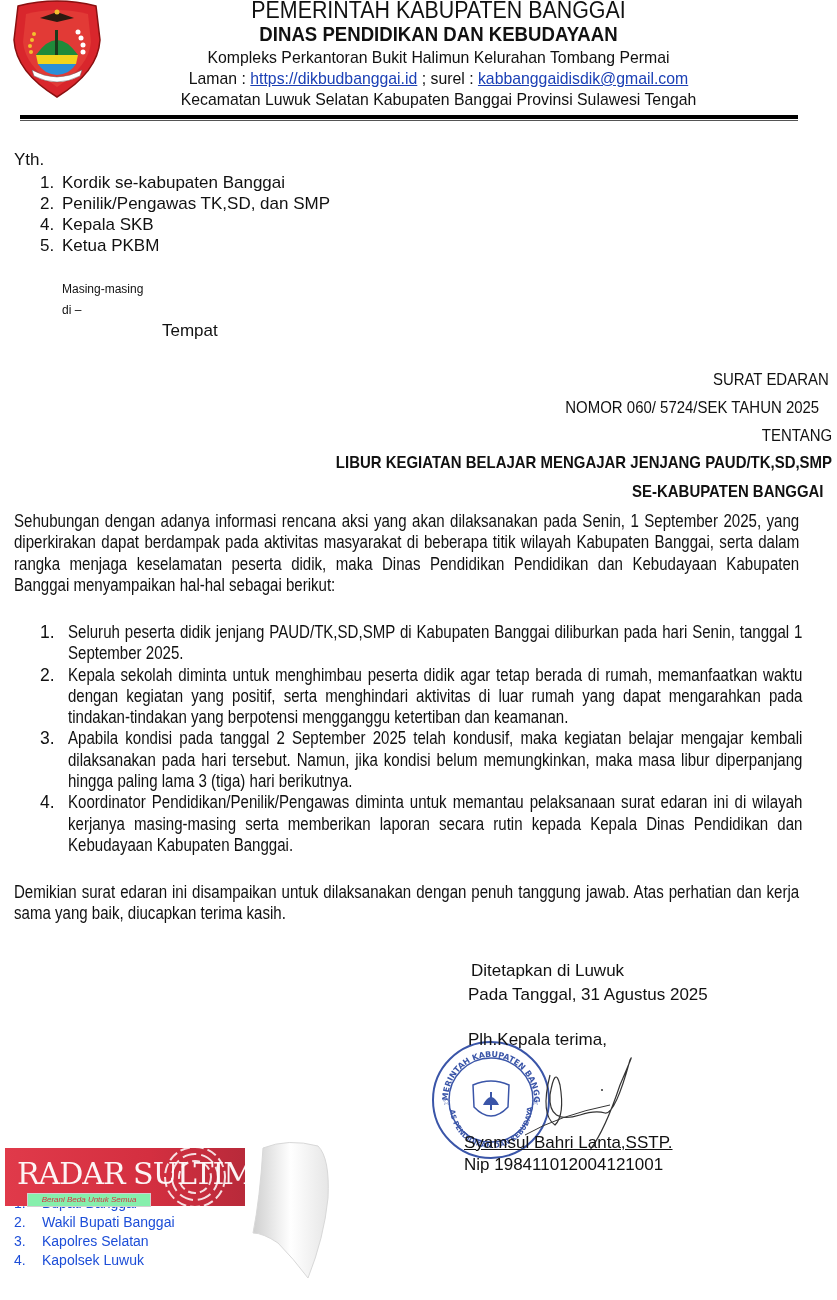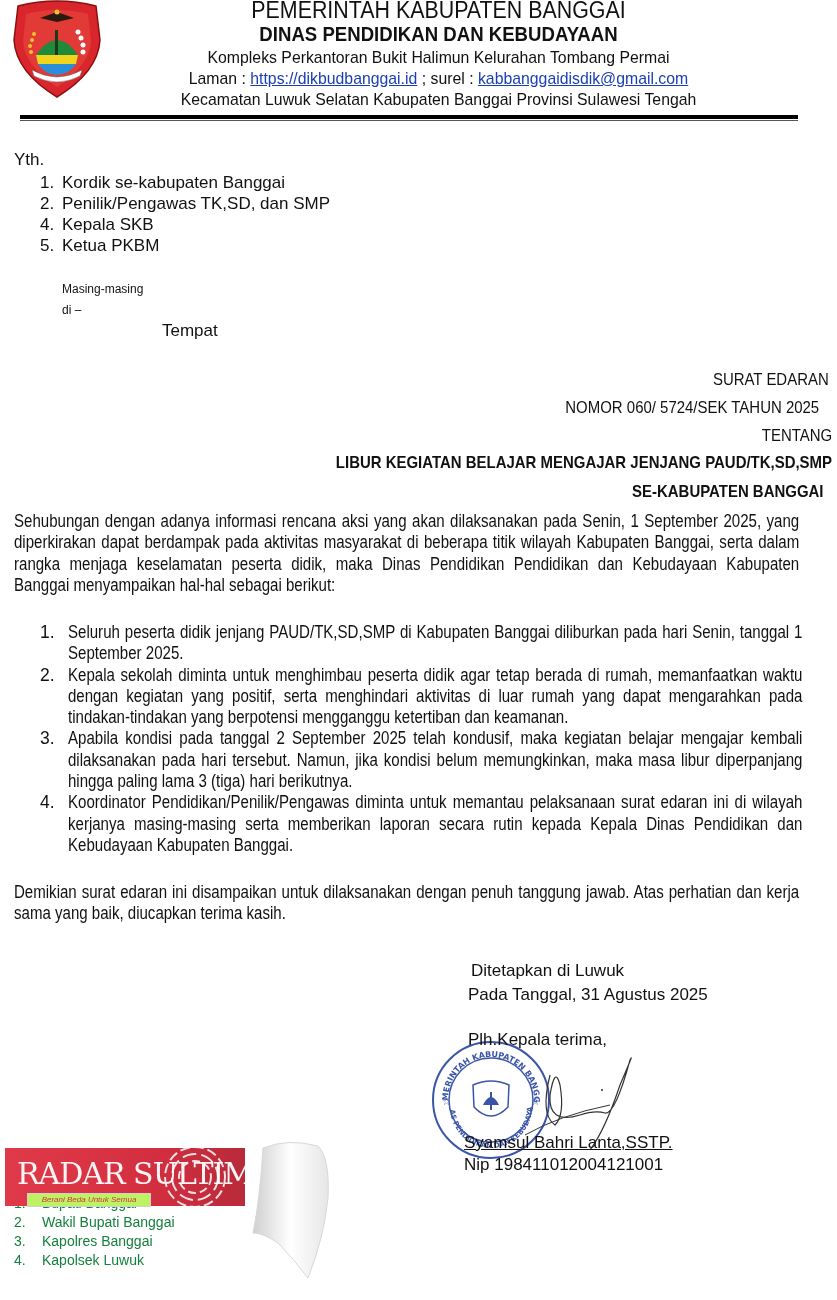--- a/index.html
+++ b/index.html
@@ -49,27 +49,27 @@
   .sig { left: 468px; font-size: 17px; white-space: nowrap; text-align: center; }
   .sig1 { top: 961px; left: 471px; }
   .sig2 { top: 985px; }
   .sig3 { top: 1030px; }
   .sig-name { top: 1133px; left: 464px; text-decoration: underline; }
   .sig-nip { top: 1155px; left: 464px; }
   .stamp { left: 428px; top: 1037px; width: 126px; height: 126px; }
   .signature { left: 520px; top: 1055px; width: 130px; height: 100px; }
 
   
-  .tembusan { left: 14px; top: 1175px; font-size: 14px; line-height: 19px; color: #15803d; }
+  .tembusan { left: 14px; top: 1175px; font-size: 14px; line-height: 19px; color: #1d4ed8; }
   .tembusan .row { white-space: nowrap; }
   .tembusan .num { display: inline-block; width: 28px; }
   .banner { left: 5px; top: 1140px; width: 284px; height: 70px; }
   .banner-bg { position: absolute; left: 0; top: 8px; width: 240px; height: 58px; background: linear-gradient(90deg, #e03a4a, #d42f40 60%, #b82a3a); }
   .radar-text { position: absolute; left: 12px; top: 16px; font-family: "DejaVu Serif", serif; font-size: 30px; color: #fff; letter-spacing: -1px; white-space: nowrap; opacity: 0.95; }
-  .tagline { position: absolute; left: 22px; top: 53px; width: 122px; height: 12px; background: #bef264; border: 1px solid #d0d0d0; font-size: 8px; font-style: italic; color: #d13342; text-align: center; line-height: 12px; white-space: nowrap; }
+  .tagline { position: absolute; left: 22px; top: 53px; width: 122px; height: 12px; background: #86efac; border: 1px solid #d0d0d0; font-size: 8px; font-style: italic; color: #d13342; text-align: center; line-height: 12px; white-space: nowrap; }
   .curl { left: 248px; top: 1138px; width: 100px; height: 150px; }
 </style>
 </head>
 <body>
 
 <div class="abs logo">
   <svg width="95" height="100" viewBox="0 0 95 100">
     <path d="M8 6 Q47 -4 86 6 L90 40 Q88 72 47 97 Q6 72 4 40 Z" fill="#d9262c" stroke="#8a1010" stroke-width="1.5"></path>
     <path d="M16 14 Q47 6 78 14 L81 42 Q79 66 47 87 Q15 66 13 42 Z" fill="#e23a36"></path>
     <path d="M30 18 L47 12 L64 18 L47 22 Z" fill="#2b1a10"></path>
@@ -177,21 +177,21 @@
 <div class="abs sig sig1">Ditetapkan di Luwuk</div>
 <div class="abs sig sig2">Pada Tanggal, 31 Agustus 2025</div>
 <div class="abs sig sig3">Plh.Kepala terima,</div>
 <div class="abs sig sig-name">Syamsul Bahri Lanta,SSTP.</div>
 <div class="abs sig sig-nip">Nip 198411012004121001</div>
 
 <div class="abs tembusan">
   <div>Tembusan :</div>
   <div class="row"><span class="num">1.</span><span>Bupati Banggai</span></div>
   <div class="row"><span class="num">2.</span><span>Wakil Bupati Banggai</span></div>
-  <div class="row"><span class="num">3.</span><span>Kapolres Banggai</span></div>
+  <div class="row"><span class="num">3.</span><span>Kapolres Selatan</span></div>
   <div class="row"><span class="num">4.</span><span>Kapolsek Luwuk</span></div>
 </div>
 
 <div class="abs banner">
   <div class="banner-bg"></div>
   <svg class="abs" style="left:150px;top:2px" width="80" height="70" viewBox="0 0 80 70">
     <g fill="none" stroke="#ffffff" stroke-width="2" opacity="0.85">
       <circle cx="40" cy="35" r="30" stroke-dasharray="10 4"></circle>
       <circle cx="40" cy="35" r="23" stroke-dasharray="14 5"></circle>
       <circle cx="40" cy="35" r="16" stroke-dasharray="8 4"></circle>

